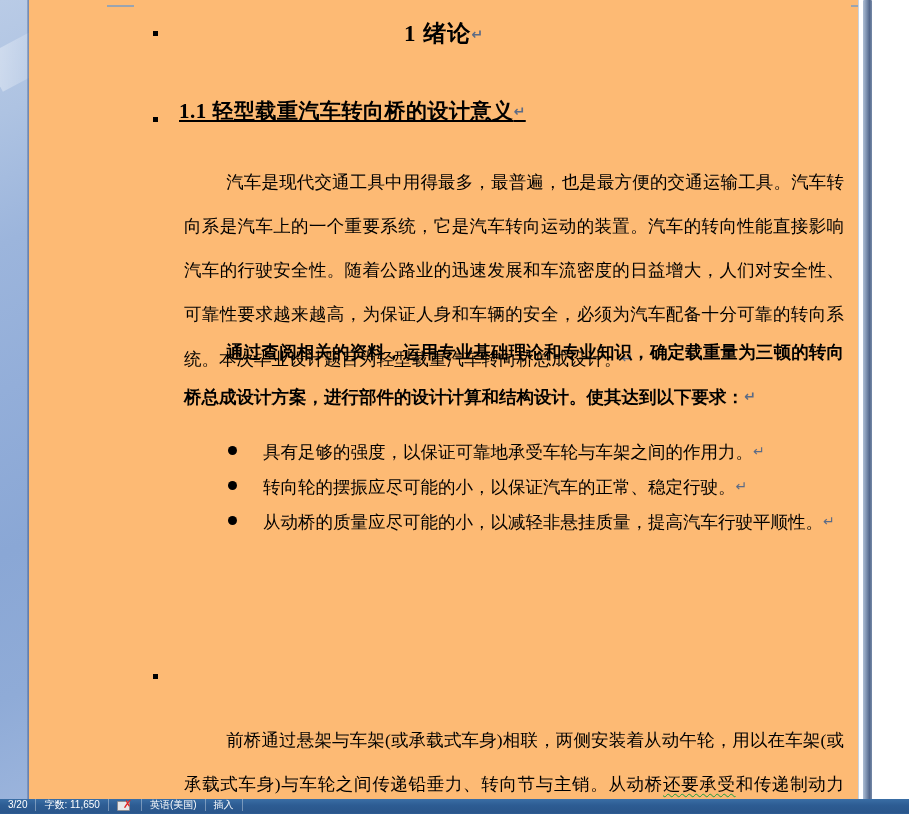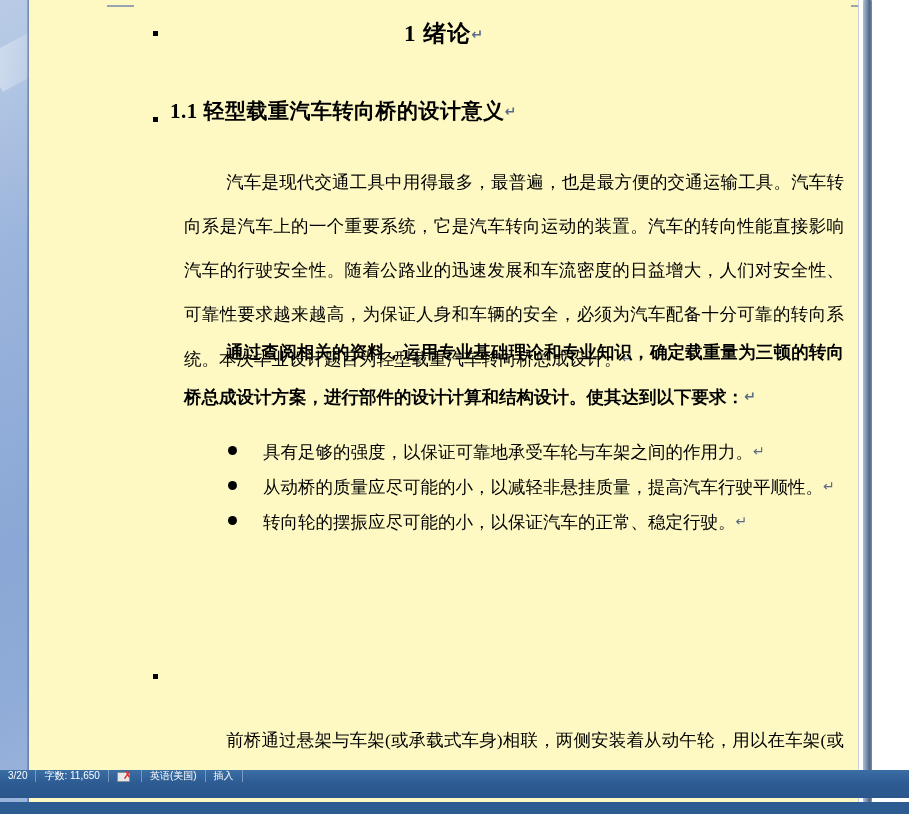--- a/index.html
+++ b/index.html
@@ -54,21 +54,21 @@
     transform: rotate(-28deg);
     pointer-events: none;
   }
 
   
   #page {
     position: absolute;
     left: 29px; top: 0;
     width: 855px;
     height: 802px;
-    background: #fef9c3;
+    background: #fdba74;
     overflow: hidden;
   }
 
   
   #scrollbar-vertical {
     position: absolute;
     right: 0; top: 0;
     width: 25px;
     height: 802px;
     background: #ffffff;
@@ -130,26 +130,27 @@
     text-align: center;
     font-size: 23px;
     font-weight: bold;
     letter-spacing: 1px;
     font-family: "Liberation Serif", "DejaVu Serif", serif;
     white-space: nowrap;
   }
 
   .h2 {
     position: absolute;
-    left: 141px;
+    left: 150px;
     font-size: 21px;
     font-weight: bold;
     font-family: "Liberation Serif", "DejaVu Serif", serif;
     white-space: nowrap;
     letter-spacing: .5px;
+    text-decoration: underline;
   }
   #heading-1-1 { top: 97px; }
   #heading-1-2 { top: 656px; }
 
   .para {
     position: absolute;
     left: 155px;
     width: 660px;
     font-size: 17.5px;
     line-height: 44px;
@@ -207,23 +208,23 @@
   }
   .grammar-error {
     text-decoration: underline wavy #199c3c;
     text-decoration-thickness: 1px;
     text-underline-offset: 3px;
   }
 
   
   #status-bar {
     position: absolute;
-    left: 0; bottom: 16px;
+    left: 0; bottom: 1px;
     width: 909px;
-    height: 28px;
+    height: 14px;
     background: linear-gradient(to bottom, #3a6ea5 0%, #2d5c93 45%, #2a568b 100%);
     color: #ffffff;
     font-family: "Liberation Sans", "DejaVu Sans", sans-serif;
     font-size: 10px;
     display: flex;
     align-items: flex-start;
     overflow: hidden;
   }
   .status-cell {
     display: flex;
@@ -302,25 +303,25 @@
 
       <div id="bullet-list">
 
         <p class="bullet-item">
           <span class="bullet-dot"></span><span>具有足够的强度，以保证可靠地承受车轮与车架之间的作用力。</span><span class="pilcrow">↵</span>
         </p>
 
 
 
         <p class="bullet-item">
+          <span class="bullet-dot"></span><span>转向轮的摆振应尽可能的小，以保证汽车的正常、稳定行驶。</span><span class="pilcrow">↵</span>
+        </p>
+
+        <p class="bullet-item">
           <span class="bullet-dot"></span><span>从动桥的质量应尽可能的小，以减轻非悬挂质量，提高汽车行驶平顺性。</span><span class="pilcrow">↵</span>
-        </p>
-
-        <p class="bullet-item">
-          <span class="bullet-dot"></span><span>转向轮的摆振应尽可能的小，以保证汽车的正常、稳定行驶。</span><span class="pilcrow">↵</span>
         </p>
 
       </div>
 
 
       <div class="para" id="para-3"><span class="indent"></span><span>前桥通过悬架与车架(或承载式车身)相联，两侧安装着从动午轮，用以在车架(或承载式车身)与车轮之间传递铅垂力、转向节与主销。从动桥</span><span class="grammar-error">还要承受</span><span>和传递制动力矩。从动桥按与其匹配的悬架结构的不同，也可分为非断开式与断开</span></div>
 
     </div>
 
     <div id="page-right-edge"></div>

